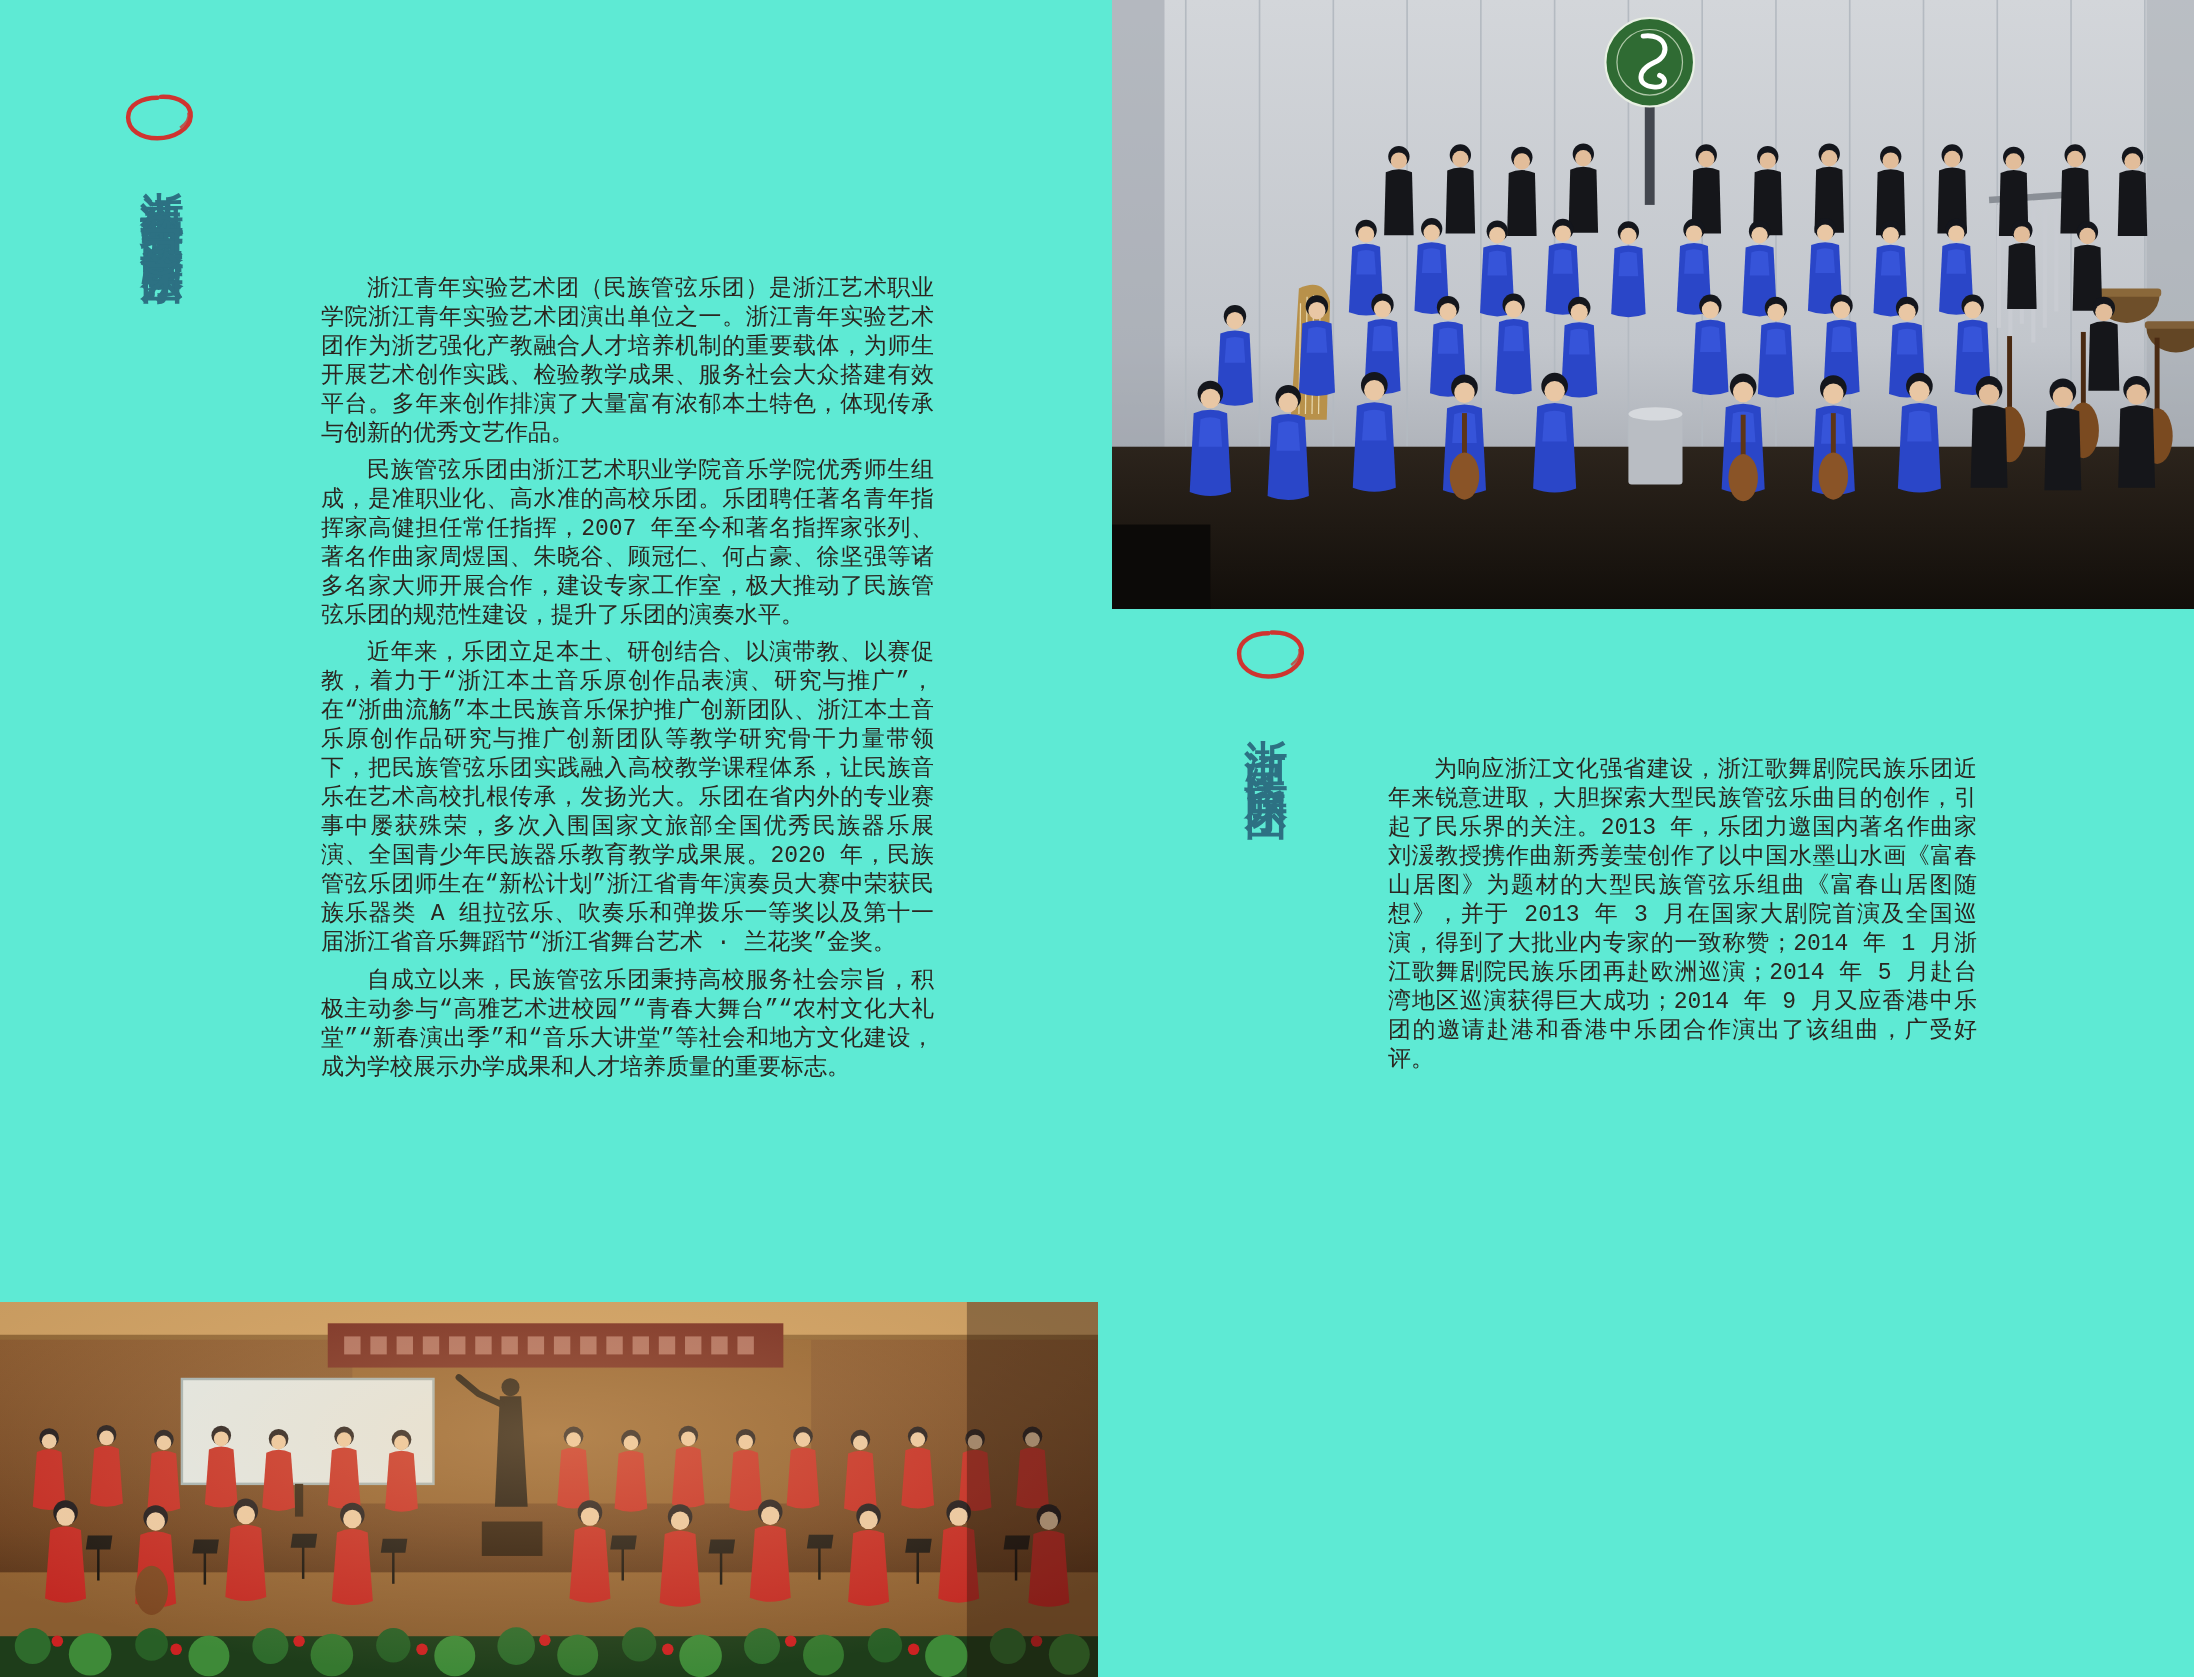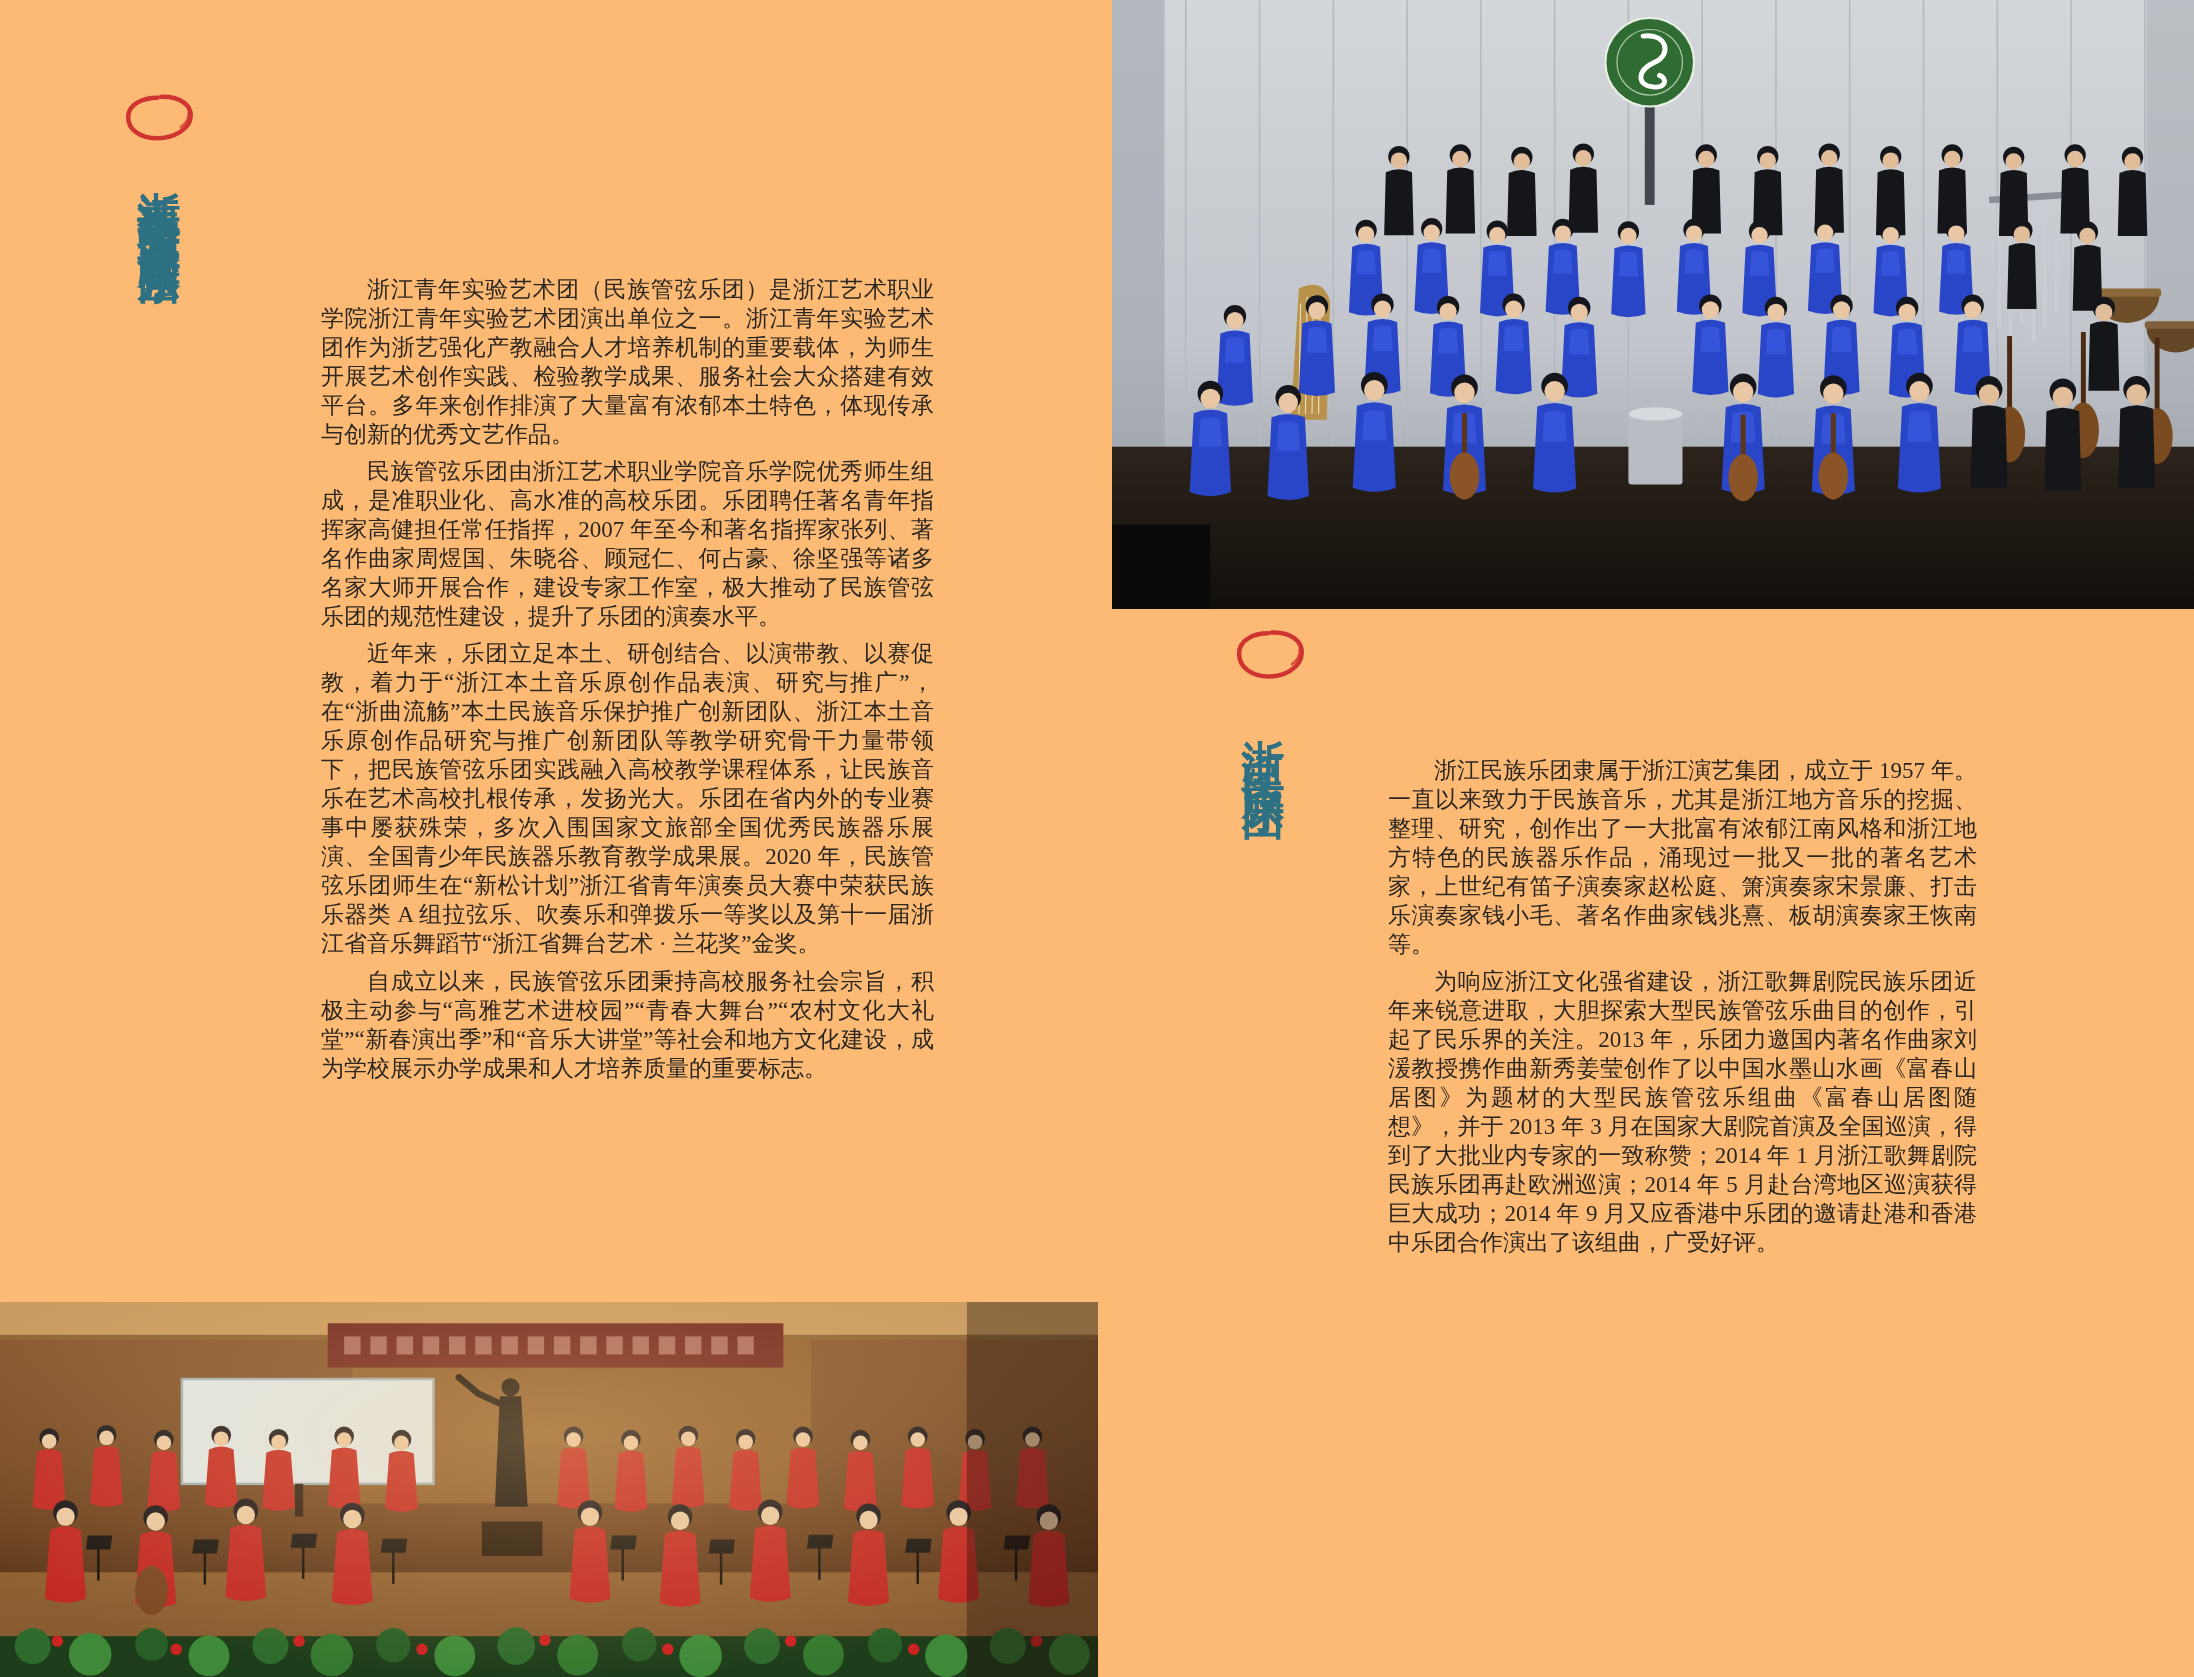--- a/index.html
+++ b/index.html
@@ -1,17 +1,17 @@
 <!DOCTYPE html>
 <html style="font-size:13px"><head>
 <meta charset="utf-8">
 <style>
   html,body{margin:0;padding:0;}
-  .page{position:relative;width:2194px;height:1678px;background:#fdba74;overflow:hidden;
-        font-family:Liberation Serif, serif;}
+  .page{position:relative;width:2194px;height:1678px;background:#5eead4;overflow:hidden;
+        font-family:Liberation Mono, monospace;}
   
   .vtitle{position:absolute;writing-mode:vertical-rl;text-orientation:mixed;
           color:#2d7183;font-weight:700;white-space:nowrap;}
   .vtitle.left{left:130px;top:157px;font-size:43px;letter-spacing:4.9px;}
   .vtitle.right{left:1234px;top:705px;font-size:43px;letter-spacing:12.3px;}
   
   .textblock{position:absolute;color:#2b2620;font-size:23px;line-height:29px;
              text-align:justify;}
   .textblock p{margin:0 0 8.2px 0;text-indent:2em;}
   .textblock.left{left:321px;top:275px;width:613px;}
@@ -198,21 +198,20 @@
   </div>
 
   <svg class="ornament right" width="72" height="57" viewBox="0 0 88 70">
     <path d="M46 8 C 70 7 84 19 83 34 C 82 51 62 62 42 62 C 22 62 6 51 6 34 C 6 17 24 9 42 9" fill="none" stroke="#cf3430" stroke-width="5.5" stroke-linecap="round"></path>
     <path d="M70 48 C 78 42 82 36 80 28" fill="none" stroke="#cf3430" stroke-width="3" opacity="0.8"></path>
   </svg>
 
   <div class="vtitle right">浙江民族乐团</div>
 
   <div class="textblock right">
-    <p>浙江民族乐团隶属于浙江演艺集团，成立于 1957 年。一直以来致力于民族音乐，尤其是浙江地方音乐的挖掘、整理、研究，创作出了一大批富有浓郁江南风格和浙江地方特色的民族器乐作品，涌现过一批又一批的著名艺术家，上世纪有笛子演奏家赵松庭、箫演奏家宋景廉、打击乐演奏家钱小毛、著名作曲家钱兆熹、板胡演奏家王恢南等。</p>
     <p>为响应浙江文化强省建设，浙江歌舞剧院民族乐团近年来锐意进取，大胆探索大型民族管弦乐曲目的创作，引起了民乐界的关注。2013 年，乐团力邀国内著名作曲家刘湲教授携作曲新秀姜莹创作了以中国水墨山水画《富春山居图》为题材的大型民族管弦乐组曲《富春山居图随想》，并于 2013 年 3 月在国家大剧院首演及全国巡演，得到了大批业内专家的一致称赞；2014 年 1 月浙江歌舞剧院民族乐团再赴欧洲巡演；2014 年 5 月赴台湾地区巡演获得巨大成功；2014 年 9 月又应香港中乐团的邀请赴港和香港中乐团合作演出了该组曲，广受好评。</p>
   </div>
 
   <svg class="photo bottomleft" viewBox="0 0 1340 459" preserveAspectRatio="none">
     <defs>
       <linearGradient id="hallg" x1="0" y1="0" x2="0" y2="1">
         <stop offset="0" stop-color="#8a5a30"></stop>
           <stop offset="0.6" stop-color="#6b401f"></stop>
         <stop offset="1" stop-color="#3f2615"></stop>
       </linearGradient>

